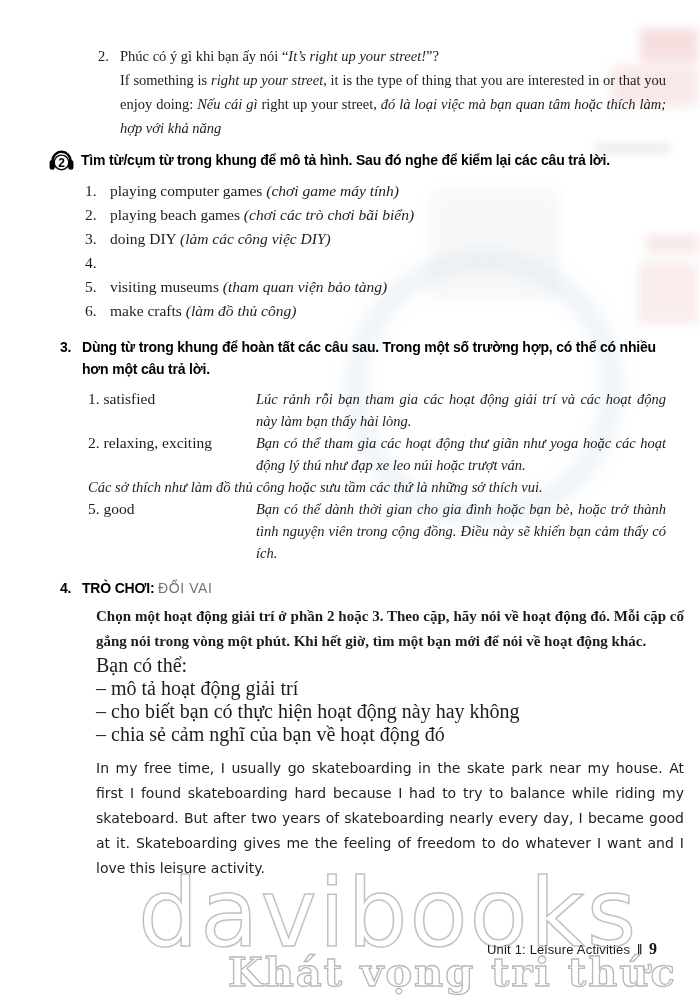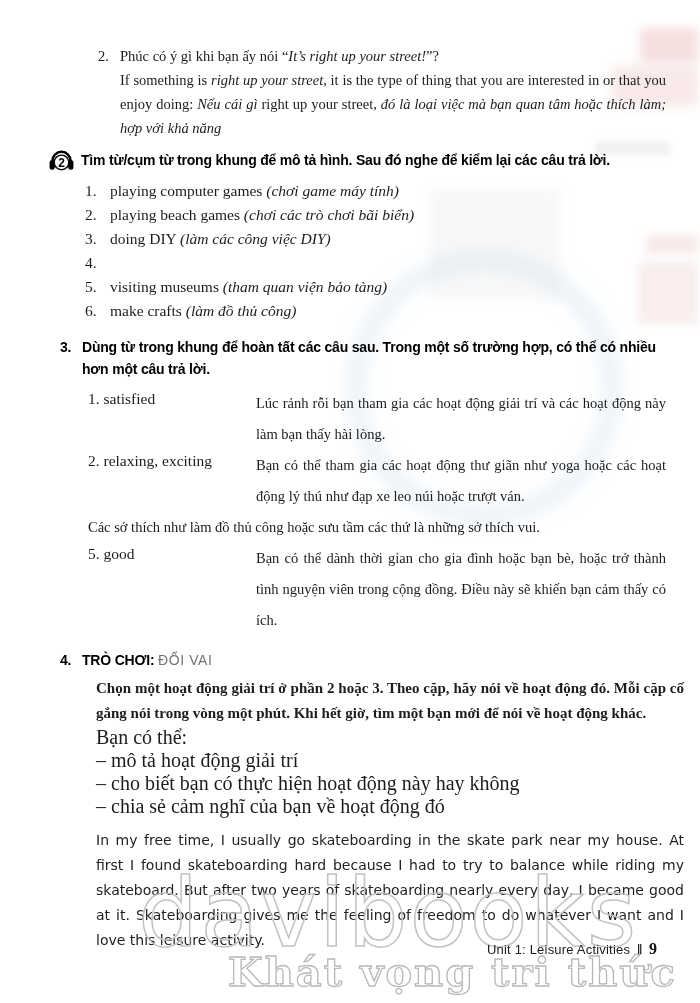--- a/index.html
+++ b/index.html
@@ -45,21 +45,21 @@
   
   .word-list { list-style:none; margin:6px 0 0 25px; font-size:15.5px; line-height:24px; }
   .word-list li { display:flex; }
   .li-num { width:25px; flex:none; }
   .li-vi { font-style:italic; }
 
   
   .match-table { margin:8px 0 0 28px; }
   .match-row { display:flex;gap:20px; }
   .match-word { width:148px; flex:none; font-size:15.5px; line-height:22px; }
-  .match-vi { flex:1; font-size:14.5px; line-height:31px; text-align:justify; }
+  .match-vi { flex:1; font-style:italic; font-size:14.5px; line-height:22px; text-align:justify; }
 
   
   .s4-body { margin-left:36px; width:588px; }
   .bold-para { font-weight:bold; font-size:15px; line-height:25px; margin-top:5px; }
   .lead, .bullet { font-size:20px; line-height:23px; }
   .passage { margin-top:10px; font-family:"DejaVu Sans","Liberation Sans",sans-serif;
              font-size:14px; line-height:25px; color:#222; }
 
   
   .wm1 { position:absolute; left:138px; top:858px; z-index:3;

